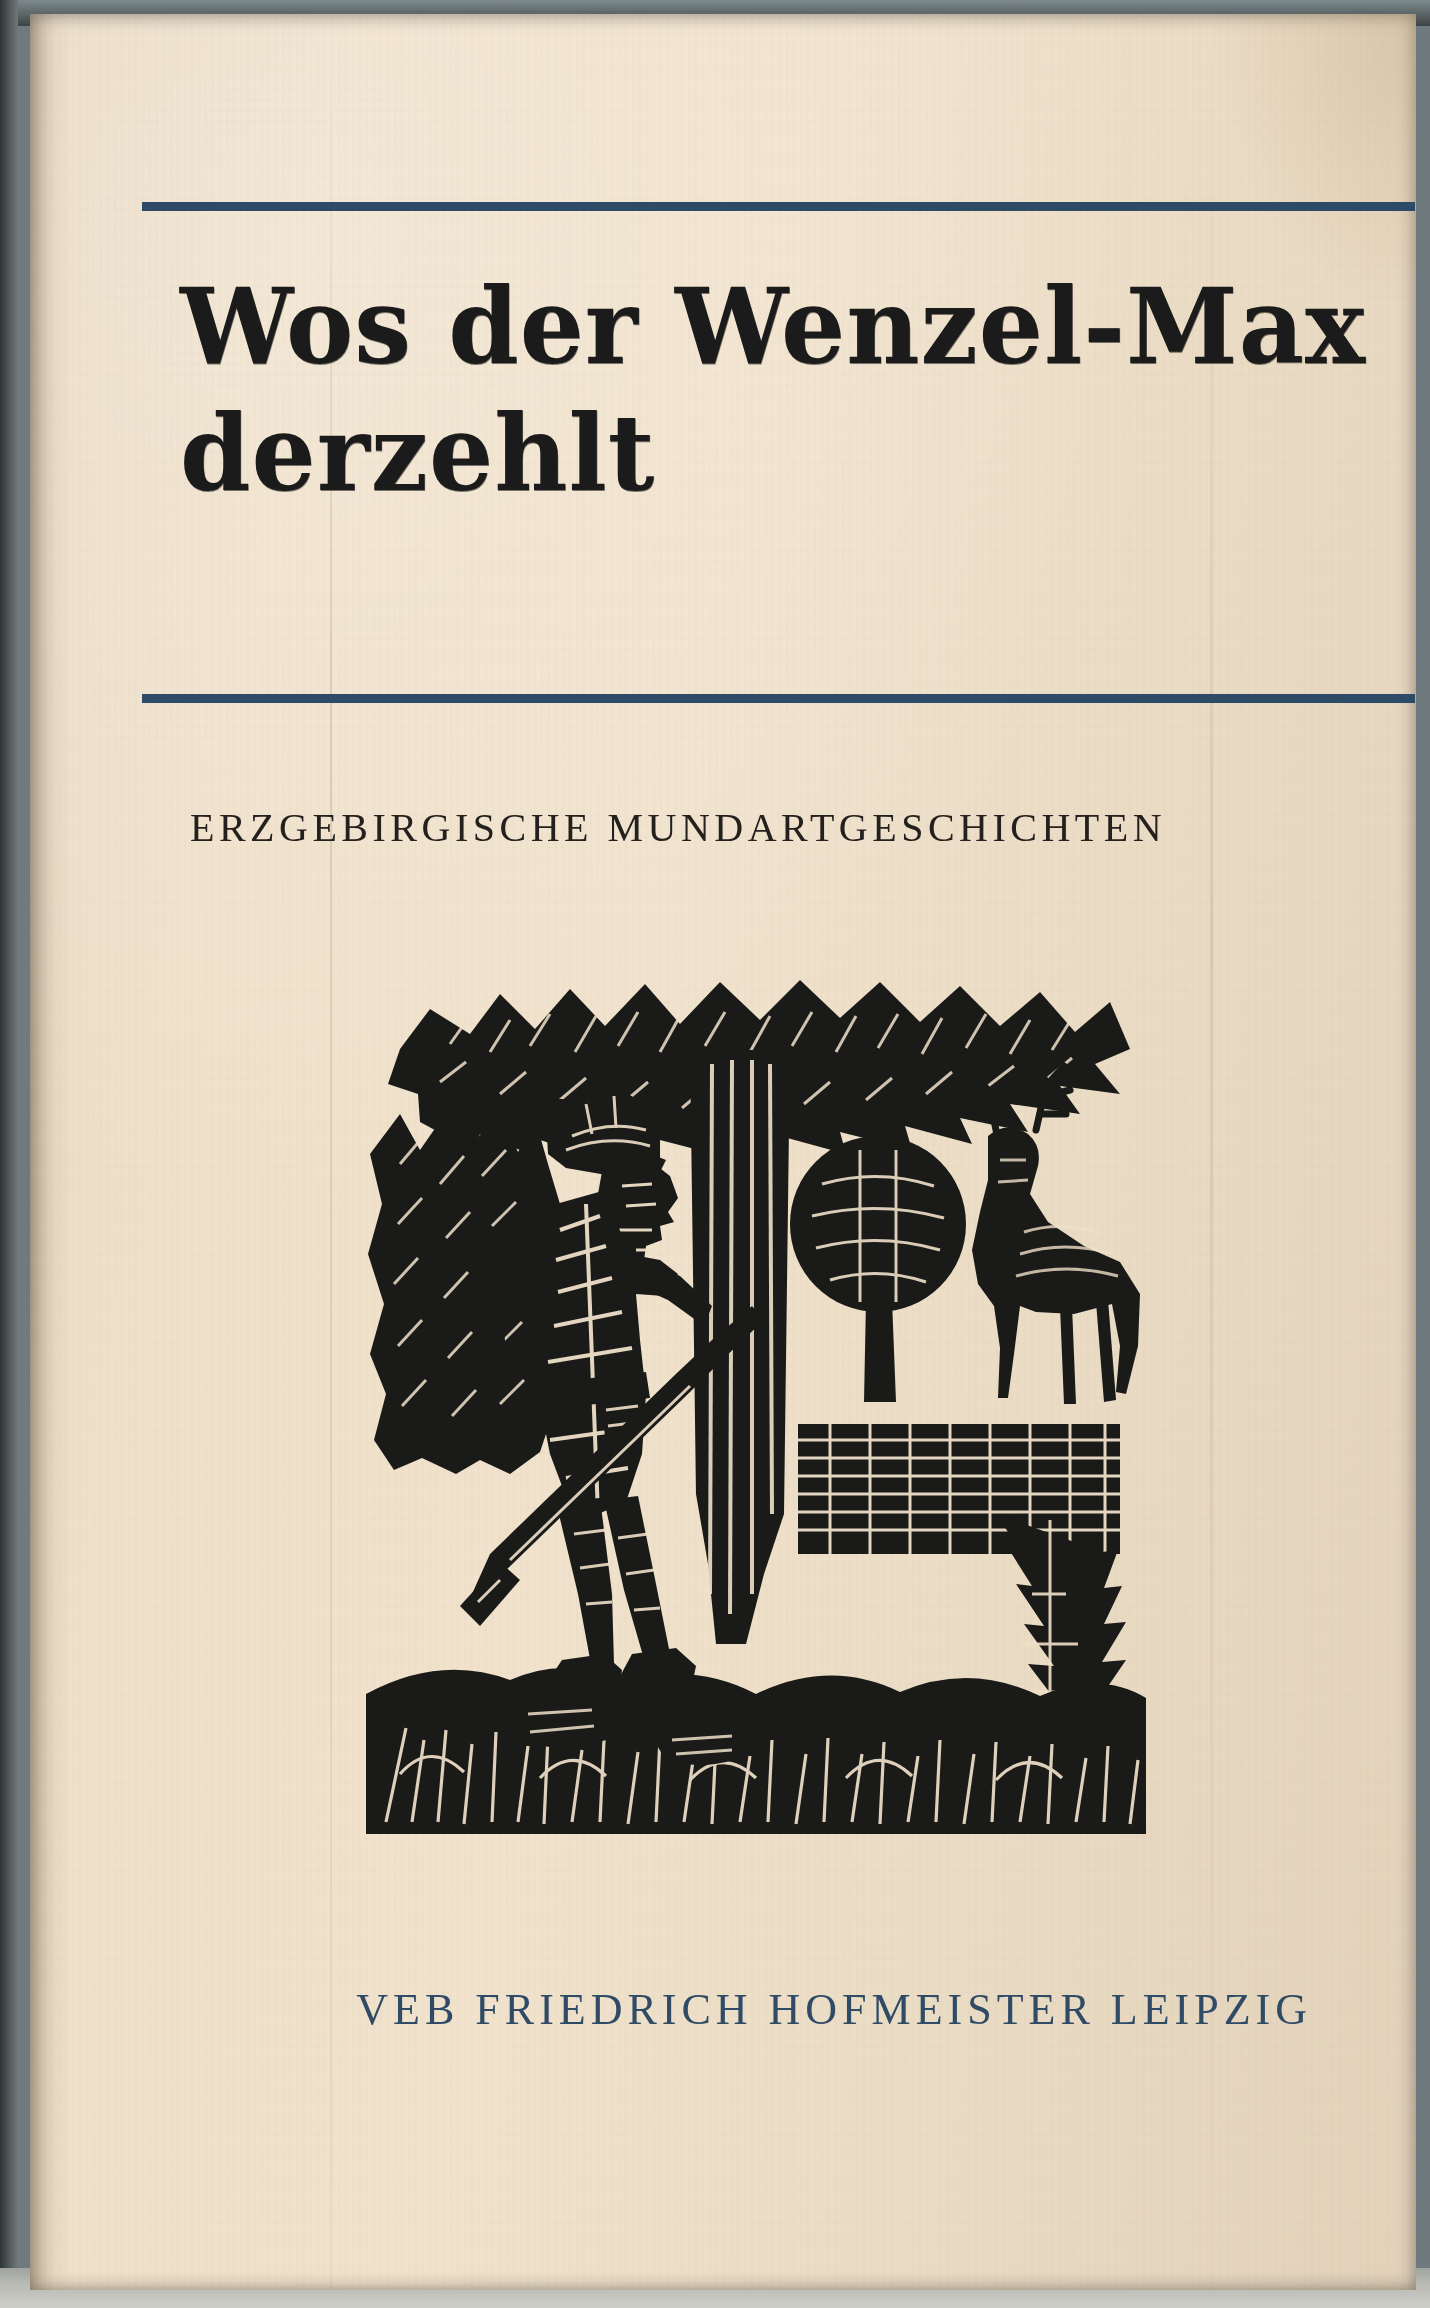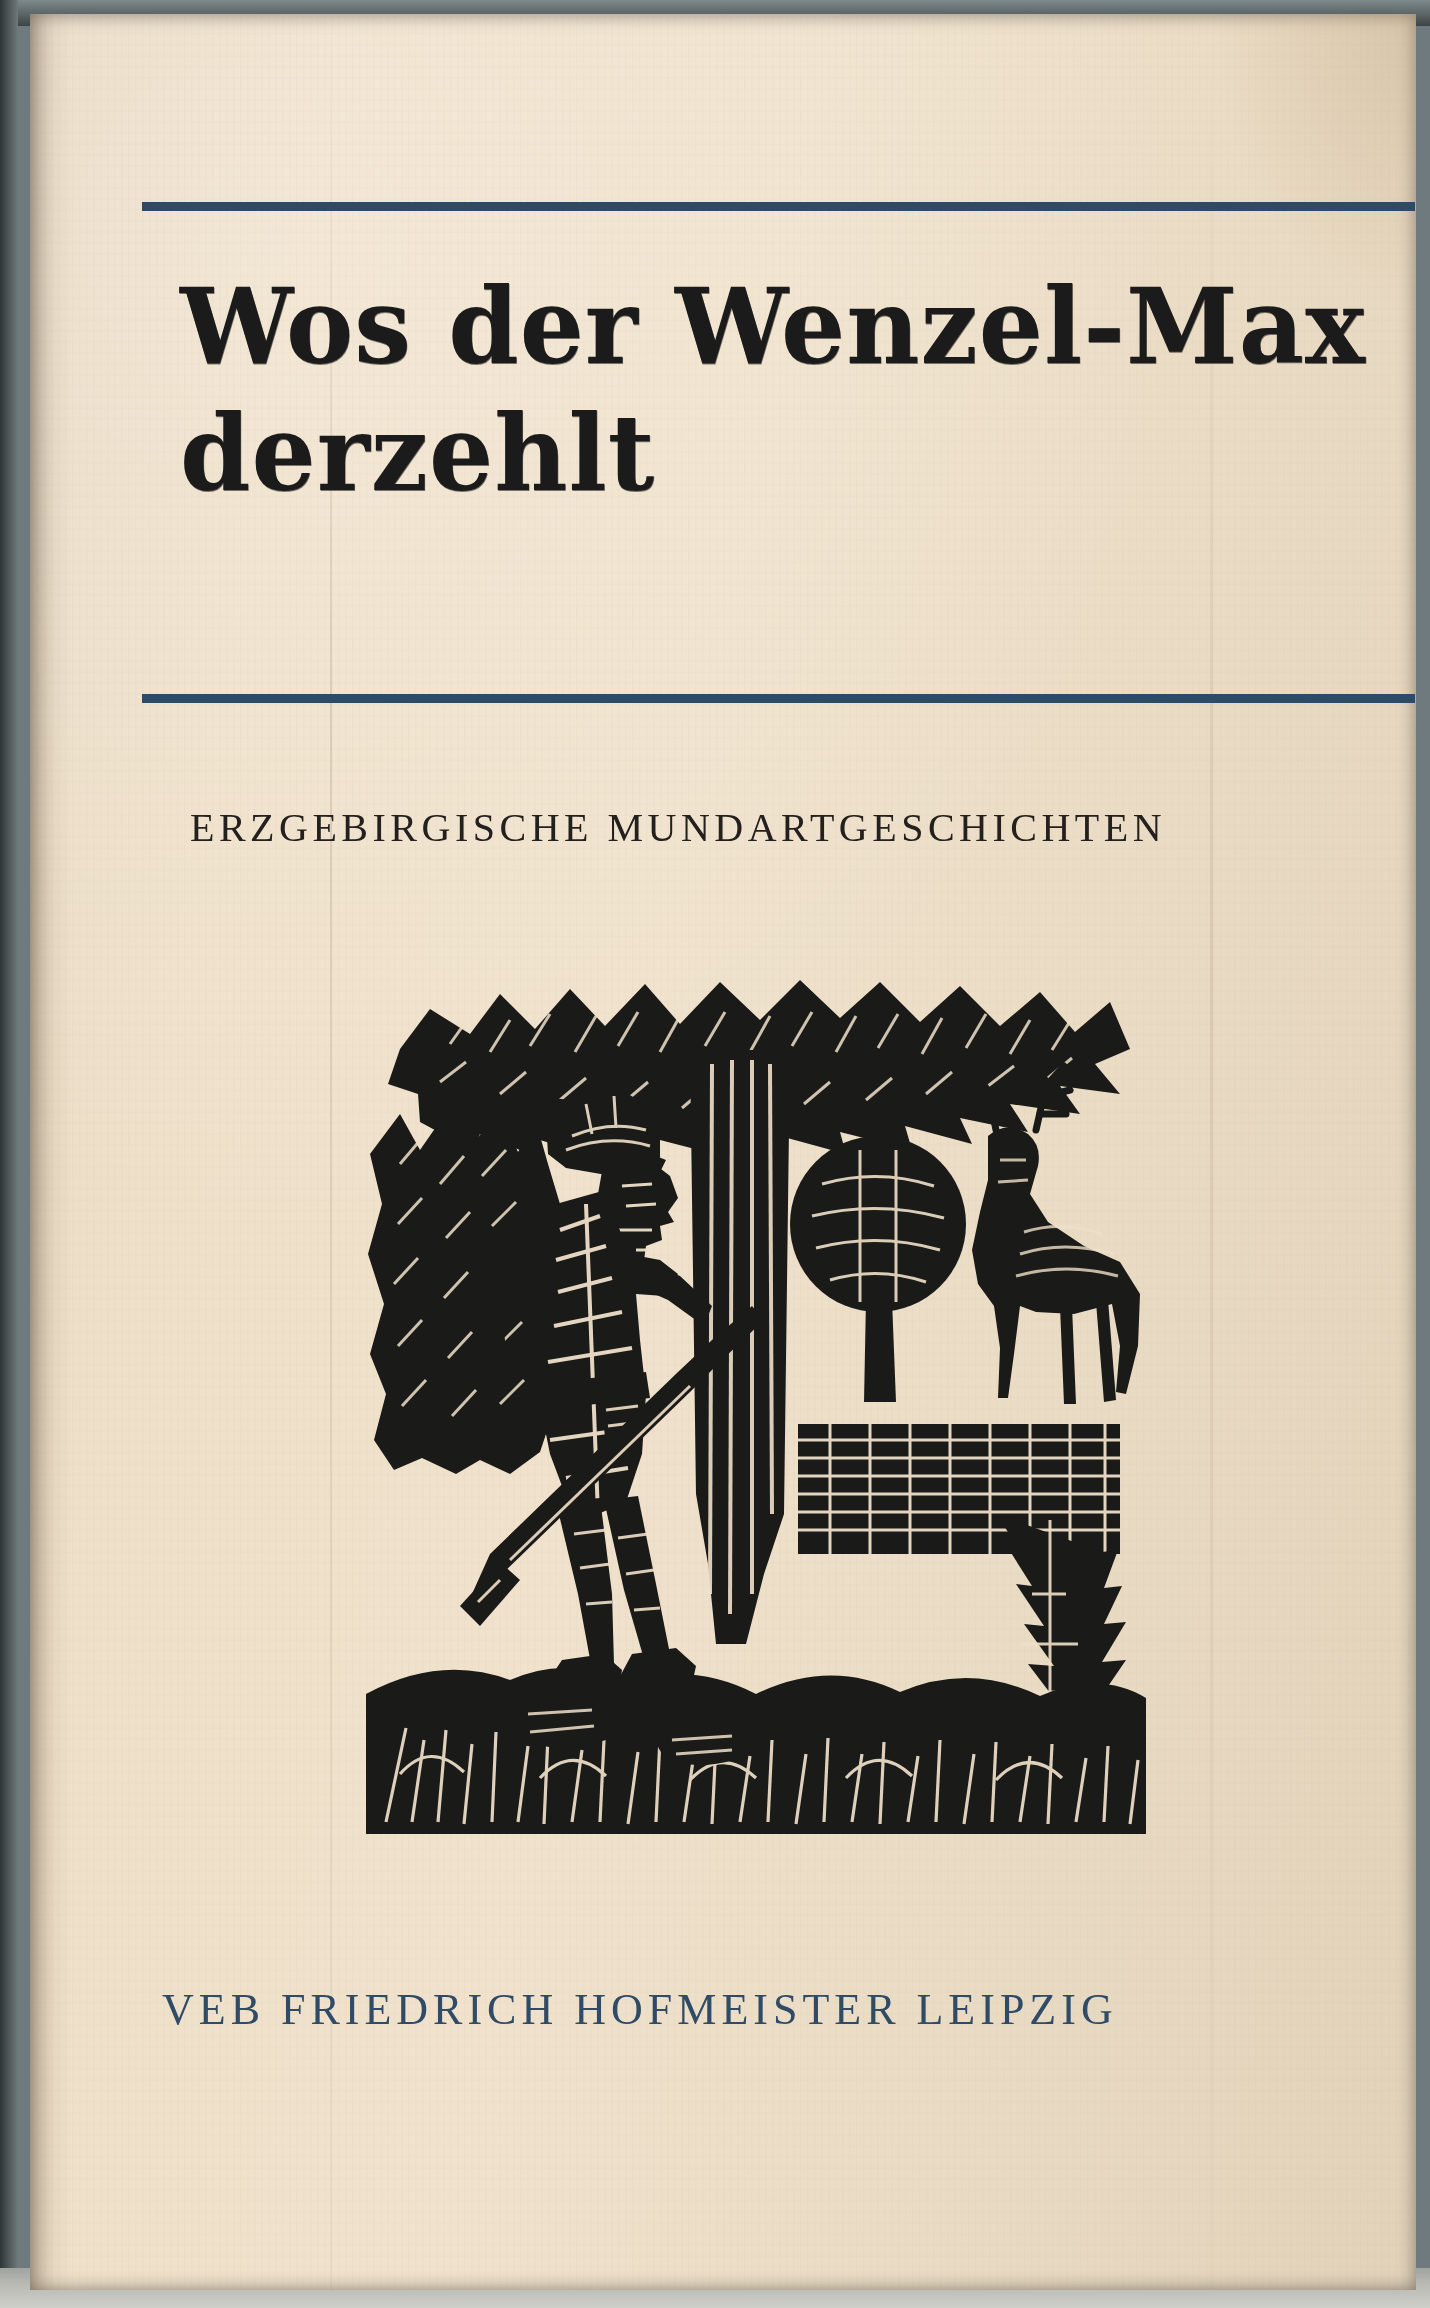--- a/index.html
+++ b/index.html
@@ -156,21 +156,21 @@
     width: 790px;
     height: 880px;
   }
   .illustration svg { display: block; width: 100%; height: 100%; }
 
   .imprint {
     position: absolute;
     left: 132px;
     top: 1970px;
     width: 1150px;
-    text-align: left;
+    text-align: right;
     font-family: "Liberation Serif", serif;
     font-size: 44px;
     letter-spacing: 5px;
     color: #2f4b66;
     white-space: nowrap;
   }
 </style>
 </head>
 <body>
 

